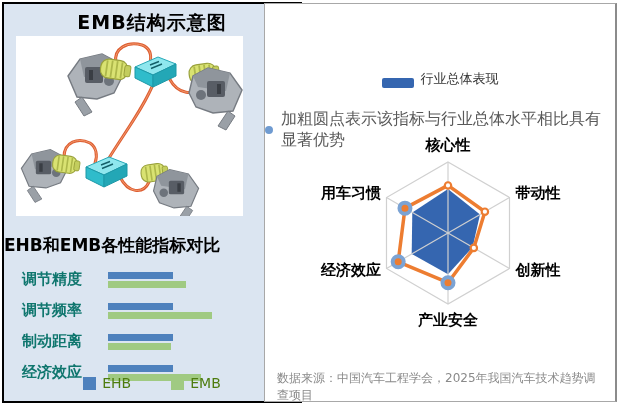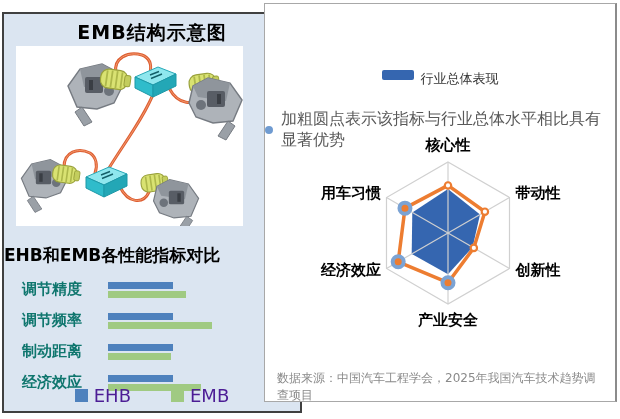--- a/index.html
+++ b/index.html
@@ -1,47 +1,47 @@
 <!DOCTYPE html>
 <html><head>
 <meta charset="utf-8">
 <style>
   html,body{margin:0;padding:0;background:#ffffff;}
   *{box-sizing:border-box;font-family:"DejaVu Sans","Liberation Sans",sans-serif;}
   #stage{position:relative;width:620px;height:419px;background:#ffffff;overflow:hidden;}
 
   
-  #left-panel{position:absolute;left:2px;top:12px;width:300px;height:401px;
-    background:#dbe5f1;border:2px solid #404040;}
+  #left-panel{position:absolute;left:2px;top:2px;width:300px;height:401px;
+    background:#dbe5f1;border:2px solid #000000;}
   .lp-title{position:absolute;left:0;top:6px;width:100%;text-align:center;
     font-size:19px;font-weight:bold;color:#000;letter-spacing:1px;}
   #diagram-box{position:absolute;left:12px;top:32px;width:227px;height:180px;background:#ffffff;}
   #diagram-box svg{display:block;width:100%;height:100%;}
   .lp-subtitle{position:absolute;left:0;top:230px;width:100%;text-align:left;
     font-size:17px;font-weight:bold;color:#000;}
 
   #bar-rows{position:absolute;left:18px;top:260px;width:220px;}
   .bar-row{display:flex;align-items:center;height:31px;}
   .bar-label{width:86px;font-size:15px;font-weight:bold;color:#0f766e;white-space:nowrap;}
   .bar-pair{width:112px;display:flex;flex-direction:column;gap:2px;}
   .bar{height:7px;width:0;}
 
   #left-legend{position:absolute;left:0;top:371px;width:100%;display:flex;
     justify-content:center;gap:40px;}
-  .lg-item{display:flex;align-items:center;gap:6px;font-size:18px;color:#4c1d95;}
+  .lg-item{display:flex;align-items:center;gap:6px;font-size:14px;color:#4d7c0f;}
   .lg-swatch{width:13px;height:13px;display:inline-block;}
 
   
   #right-panel{position:absolute;left:264px;top:3px;width:353px;height:399px;
     background:#ffffff;border:1px solid #a8a8a8;border-right:2px solid #8b8b8b;}
   .rp-title{position:absolute;left:0;top:22px;width:100%;text-align:center;
     font-size:20px;font-weight:bold;color:#000;letter-spacing:2px;}
   #right-legend{position:absolute;left:0;top:66px;width:100%;display:flex;
     justify-content:center;gap:30px;align-items:center;}
-  .rlg-item{display:flex;align-items:flex-start;gap:7px;font-size:13px;color:#333;}
+  .rlg-item{display:flex;align-items:flex-end;gap:7px;font-size:13px;color:#333;}
   .rlg-bar{width:32px;height:10px;border-radius:2px;}
   .rlg-line{position:relative;width:34px;height:4px;}
   .rlg-line-dot{position:absolute;left:12px;top:-3px;width:6px;height:6px;border-radius:50%;
     background:#fff;border:2px solid #ed7d31;}
   #note-row{position:absolute;left:0;top:105px;width:100%;display:flex;
     justify-content:center;align-items:center;gap:8px;}
   .note-icon{width:7px;height:7px;border-radius:50%;background:#ed7d31;border:4px solid #6f9bd1;}
   .note-text{font-size:16px;color:#595959;}
 
   #radar-svg{position:absolute;left:0;top:130px;width:352px;height:200px;}

